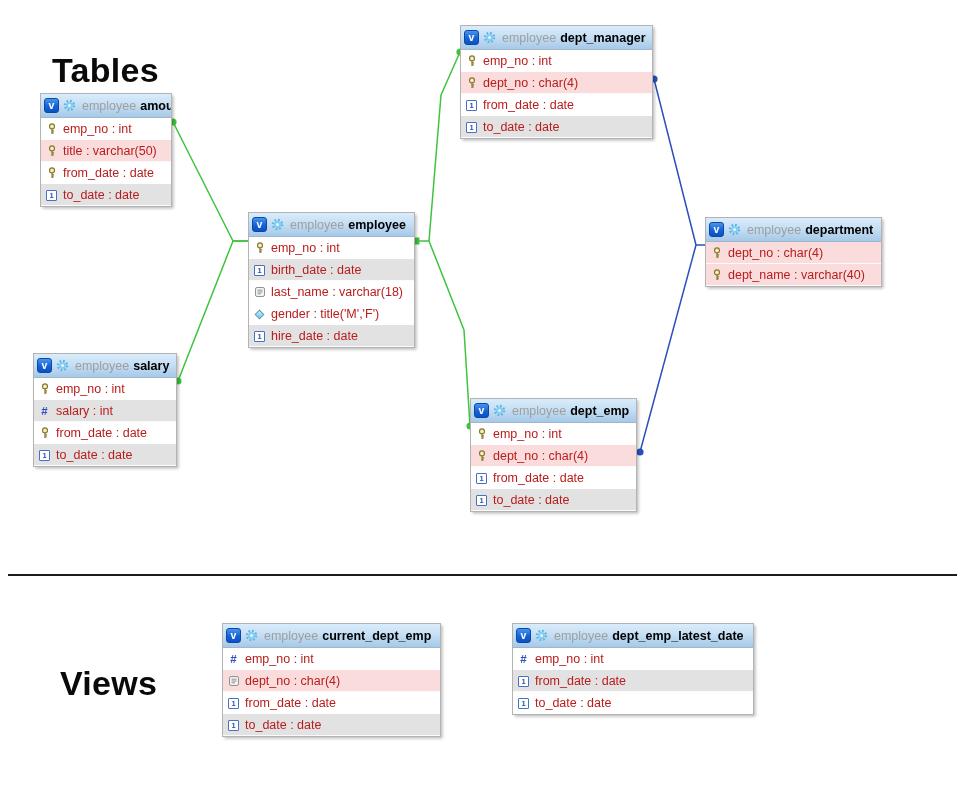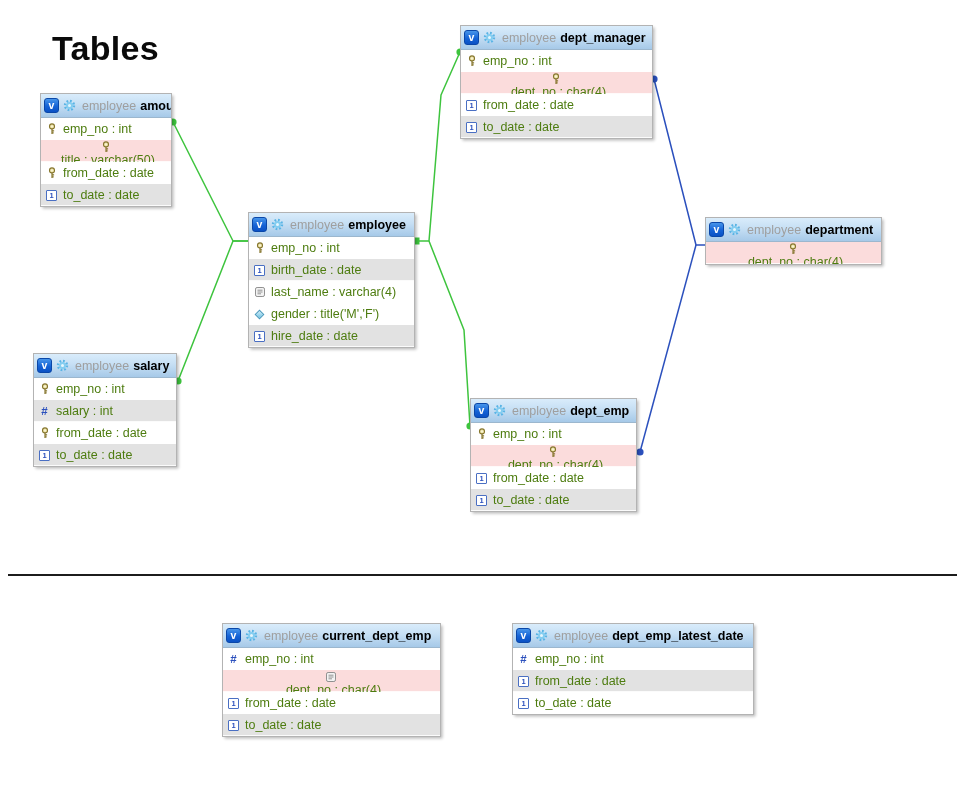--- a/index.html
+++ b/index.html
@@ -7,21 +7,21 @@
     width:965px; height:791px; position:relative; overflow:hidden;
     background:#ffffff;
     font-family:"Liberation Sans", sans-serif;
   }
   #canvas { position:absolute; inset:0; }
 
   .section-heading {
     position:absolute; font-weight:bold; color:#0a0a0a;
     font-size:34px; letter-spacing:.3px; white-space:nowrap;
   }
-  #tables-heading { left:52px; top:6px;text-align:right; }
+  #tables-heading { left:52px; top:28px;text-align:right; }
   #views-heading  { left:60px; top:641px; }
 
   .divider {
     position:absolute; left:8px; top:574px; width:949px; height:0;
     border-top:2px solid #1c1c1c;
   }
 
   .db-table {
     position:absolute; background:#fff;
     border:1px solid #b3b3b3;
@@ -44,27 +44,27 @@
   .schema-label { color:#9f9f9f; margin-left:2px; }
   .tbl-name { color:#000; font-weight:bold; margin-left:4px; padding-right:12px; }
 
   .col-row {
     height:22px; display:flex; align-items:center;
     padding-left:4px; overflow:hidden;
     box-shadow:inset 0 -1px 0 rgba(255,255,255,.85);
   }
   .bg-white { background:#ffffff; }
   .bg-gray  { background:#e2e2e2; }
-  .bg-pink  { background:#fbdcdc;flex-direction:column; }
+  .bg-pink  { background:#fbdcdc; }
 
   .col-icon {
     width:13px; height:13px; margin-right:5px; flex:0 0 auto;
     display:flex; align-items:center; justify-content:center;
   }
-  .col-text { color:#4d7c0f; }
+  .col-text { color:#b91c1c; }
 
   .ic-date {
     display:block; width:9px; height:9px; background:#fff;
     border:1px solid #4a6fc3; border-radius:1px; box-sizing:content-box;
     color:#2b50bd; font-size:7.5px; font-weight:bold; line-height:9px; text-align:center;
   }
   .ic-enum {
     display:block; width:7px; height:7px; transform:rotate(45deg);
     background:linear-gradient(135deg,#d3effa 0%,#6fc2e2 100%);
     border:1px solid #4898bc; box-sizing:border-box;
@@ -74,20 +74,21 @@
   #wires { position:absolute; inset:0; pointer-events:none; }
 </style>
 </head>
 <body>
 
 <div id="canvas">
   <h1 class="section-heading" id="tables-heading">Tables</h1>
 
   <div class="divider"></div>
 
+  <h1 class="section-heading" id="views-heading">Views</h1>
 
   <svg id="wires" width="965" height="791" viewBox="0 0 965 791">
       <polyline points="173,122 233,241 248,241" fill="none" stroke="#3ec43e" stroke-width="1.5" stroke-linejoin="round"></polyline>
       <circle cx="173" cy="122" r="3.6" fill="#3ec43e"></circle>
       <polyline points="178,381 233,241 248,241" fill="none" stroke="#3ec43e" stroke-width="1.5" stroke-linejoin="round"></polyline>
       <circle cx="178" cy="381" r="3.6" fill="#3ec43e"></circle>
       <polyline points="416,241 429,241 441,95 460,52" fill="none" stroke="#3ec43e" stroke-width="1.5" stroke-linejoin="round"></polyline>
       <rect x="412.5" y="237.5" width="7" height="7" fill="#3ec43e"></rect>
       <circle cx="460" cy="52" r="3.6" fill="#3ec43e"></circle>
       <polyline points="429,241 464,330 470,426" fill="none" stroke="#3ec43e" stroke-width="1.5" stroke-linejoin="round"></polyline>
@@ -222,21 +223,21 @@
         </span>
         <span class="col-text">birth_date : date</span>
       </div>
       <div class="col-row bg-white">
         <span class="col-icon">
           <svg width="10" height="10" viewBox="0 0 10 10">
             <rect x="0.5" y="0.5" width="9" height="9" rx="1.6" fill="#f3f3f3" stroke="#909090"></rect>
             <path d="M2.5 3.2 H7.5 M2.5 5 H7.5 M2.5 6.8 H6" stroke="#8a8a8a" stroke-width="0.9" fill="none"></path>
           </svg>
         </span>
-        <span class="col-text">last_name : varchar(4)</span>
+        <span class="col-text">last_name : varchar(18)</span>
       </div>
       <div class="col-row bg-white">
         <span class="col-icon">
           <span class="ic-enum"></span>
         </span>
         <span class="col-text">gender : title('M','F')</span>
       </div>
       <div class="col-row bg-gray">
         <span class="col-icon">
           <span class="ic-date">1</span>
@@ -305,20 +306,30 @@
       </div>
       <div class="col-row bg-pink">
         <span class="col-icon">
           <svg width="10" height="12" viewBox="0 0 10 12">
             <circle cx="5" cy="3.4" r="2.5" fill="#f0e6ae" stroke="#85752c" stroke-width="1.1"></circle>
             <circle cx="5" cy="3.4" r="0.8" fill="#fbf7dd"></circle>
             <path d="M5 5.9 V11 M5 7.9 H7.1 M5 9.8 H6.7" stroke="#85752c" stroke-width="1.2" fill="none"></path>
           </svg>
         </span>
         <span class="col-text">dept_no : char(4)</span>
+      </div>
+      <div class="col-row bg-pink">
+        <span class="col-icon">
+          <svg width="10" height="12" viewBox="0 0 10 12">
+            <circle cx="5" cy="3.4" r="2.5" fill="#f0e6ae" stroke="#85752c" stroke-width="1.1"></circle>
+            <circle cx="5" cy="3.4" r="0.8" fill="#fbf7dd"></circle>
+            <path d="M5 5.9 V11 M5 7.9 H7.1 M5 9.8 H6.7" stroke="#85752c" stroke-width="1.2" fill="none"></path>
+          </svg>
+        </span>
+        <span class="col-text">dept_name : varchar(40)</span>
       </div>
     </div>
     <div class="db-table" style="left: 470px; top: 398px; width: 167px;">
       <div class="tbl-header">
         <span class="v-badge">v</span>
         <span class="gear">
           <svg width="13" height="13" viewBox="0 0 13 13">
             <circle cx="6.5" cy="6.5" r="4.4" fill="none" stroke="#5ab4e5" stroke-width="2.6" stroke-dasharray="1.7 1.75"></circle>
             <circle cx="6.5" cy="6.5" r="3.5" fill="#84cdf0"></circle>
             <circle cx="6.5" cy="6.5" r="1.5" fill="#e6f6fd"></circle>

